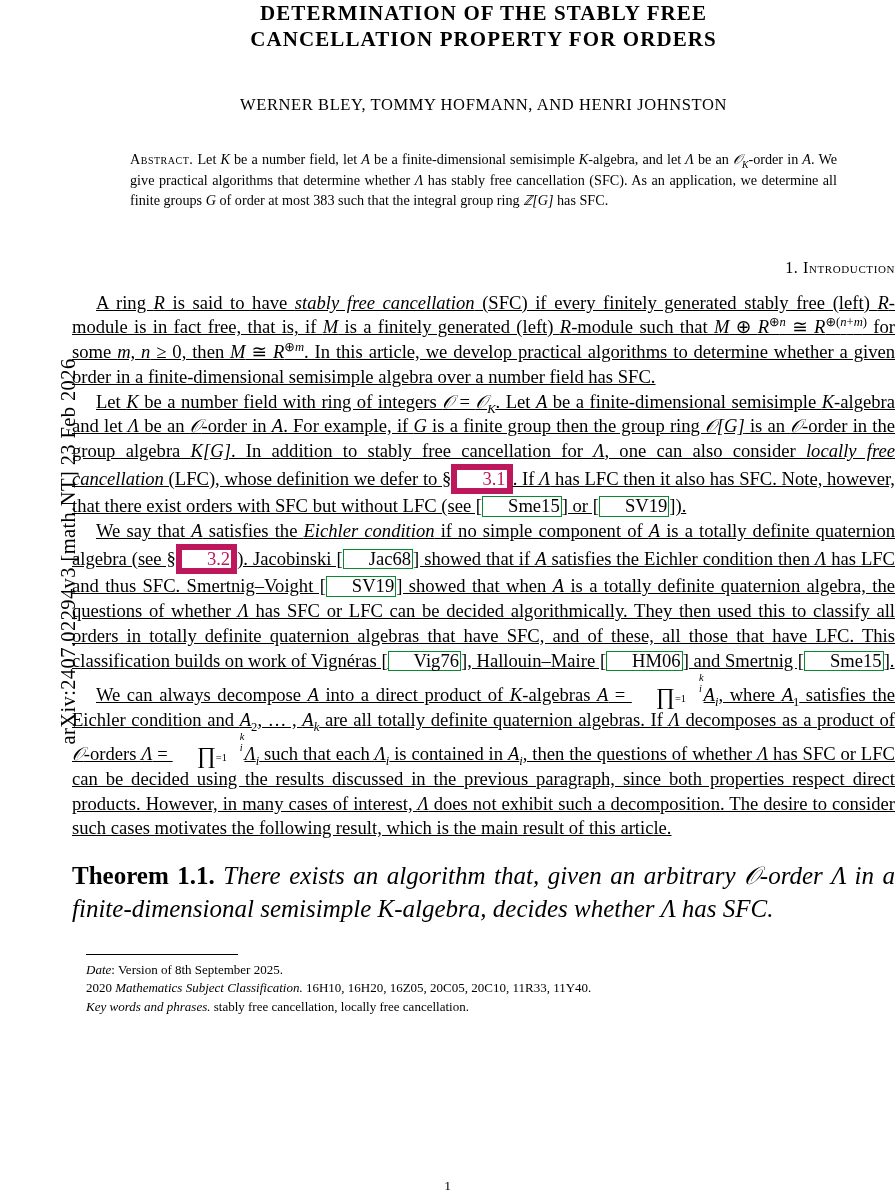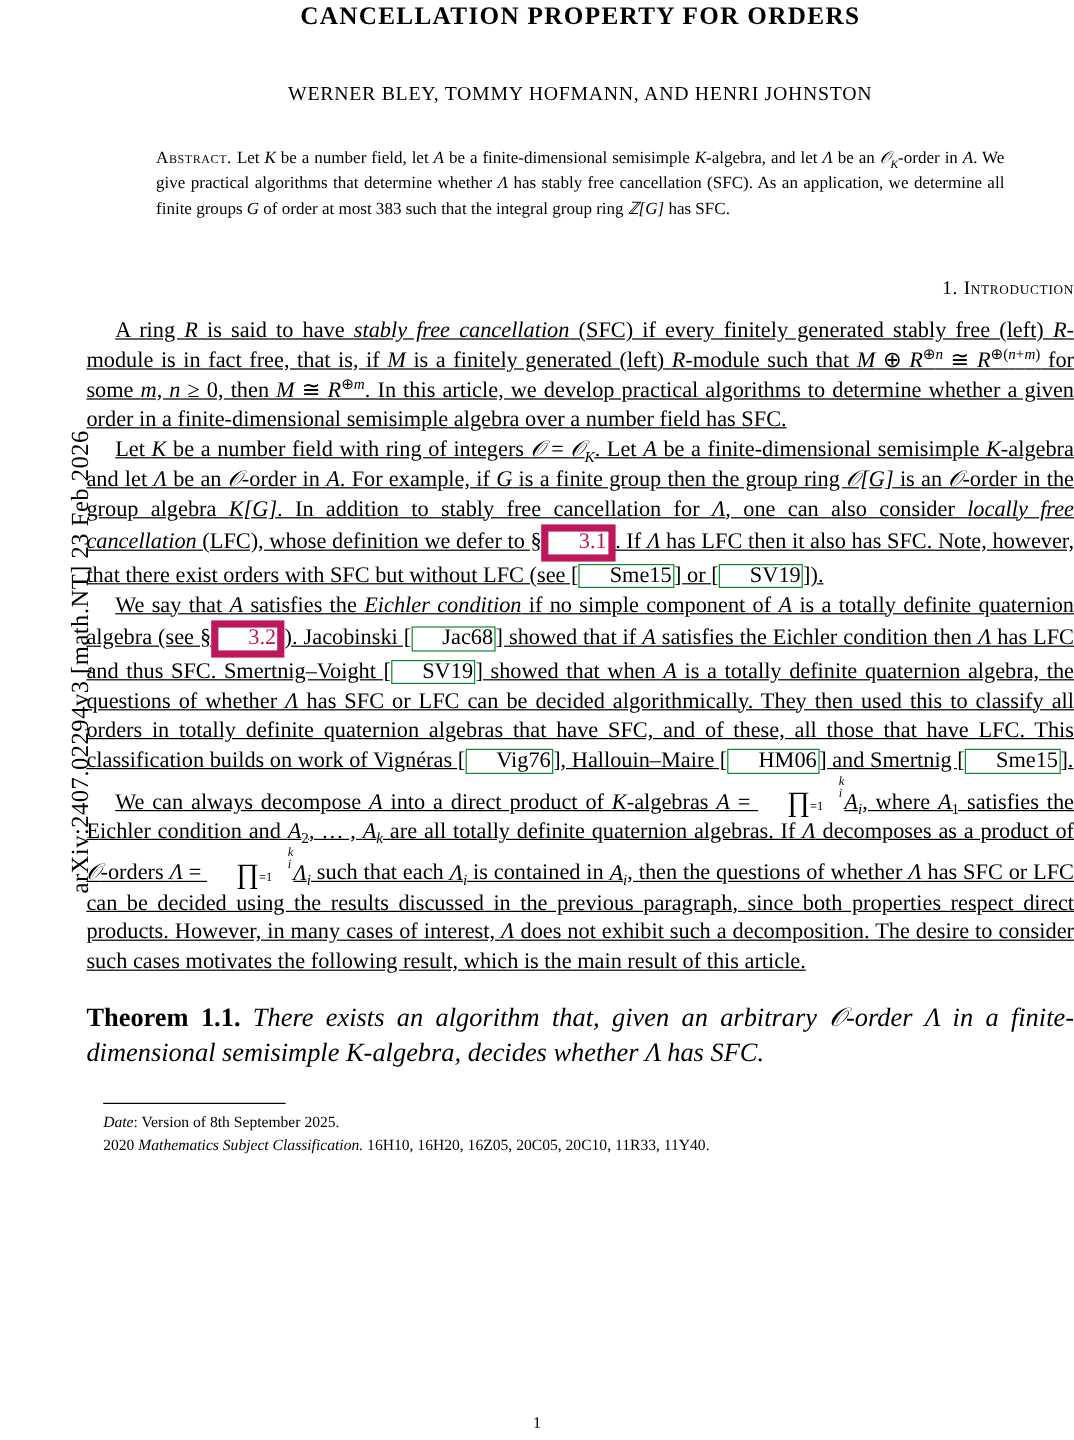--- a/index.html
+++ b/index.html
@@ -86,21 +86,21 @@
     text-justify: inter-word;
     text-decoration: underline;
   }
   .body-text p {
     margin: 0;
     text-indent: 24px;
   }
 
   .theorem {
     margin-top: 18px;
-    font-size: 22px;
+    font-size: 25px;
     line-height: 1.33;
     text-align: justify;
   }
   .theorem .thm-name { font-weight: bold; }
   .theorem .thm-body { font-style: italic; }
 
   .footnote-rule {
     width: 152px;
     height: 1px;
     background: #000;
@@ -159,20 +159,21 @@
   .limits span { display: block; }
 </style>
 </head>
 <body>
 
 <div class="arxiv-stamp">arXiv:2407.02294v3  [math.NT]  23 Feb 2026</div>
 
 <div class="page">
 
   <h1 class="title">
+    <span>DETERMINATION  OF  THE  STABLY  FREE</span>
     <span class="line2">CANCELLATION  PROPERTY  FOR  ORDERS</span>
   </h1>
 
   <div class="authors">WERNER BLEY, TOMMY HOFMANN, AND HENRI JOHNSTON</div>
 
   <div class="abstract">
     <span class="head">Abstract.</span>
     Let <span class="math">K</span> be a number field, let <span class="math">A</span> be a finite-dimensional semisimple <span class="math">K</span>-algebra, and let <span class="math">Λ</span> be an <span class="math">𝒪<sub>K</sub></span>-order in <span class="math">A</span>. We give practical algorithms that determine whether <span class="math">Λ</span> has stably free cancellation (SFC). As an application, we determine all finite groups <span class="math">G</span> of order at most 383 such that the integral group ring <span class="math">ℤ[G]</span> has SFC.
   </div>
 
@@ -215,17 +216,21 @@
 
   <div class="footnotes">
     <div>
       <span class="it">Date</span><span>: Version of 8th September 2025.</span>
     </div>
     <div>
       <span>2020</span>
       <span class="it">Mathematics Subject Classification.</span>
       <span>16H10, 16H20, 16Z05, 20C05, 20C10, 11R33, 11Y40.</span>
     </div>
+    <div>
+      <span class="it">Key words and phrases.</span>
+      <span>stably free cancellation, locally free cancellation.</span>
+    </div>
   </div>
 
 </div>
 
 <div class="page-number">1</div>
 
 </body></html>

